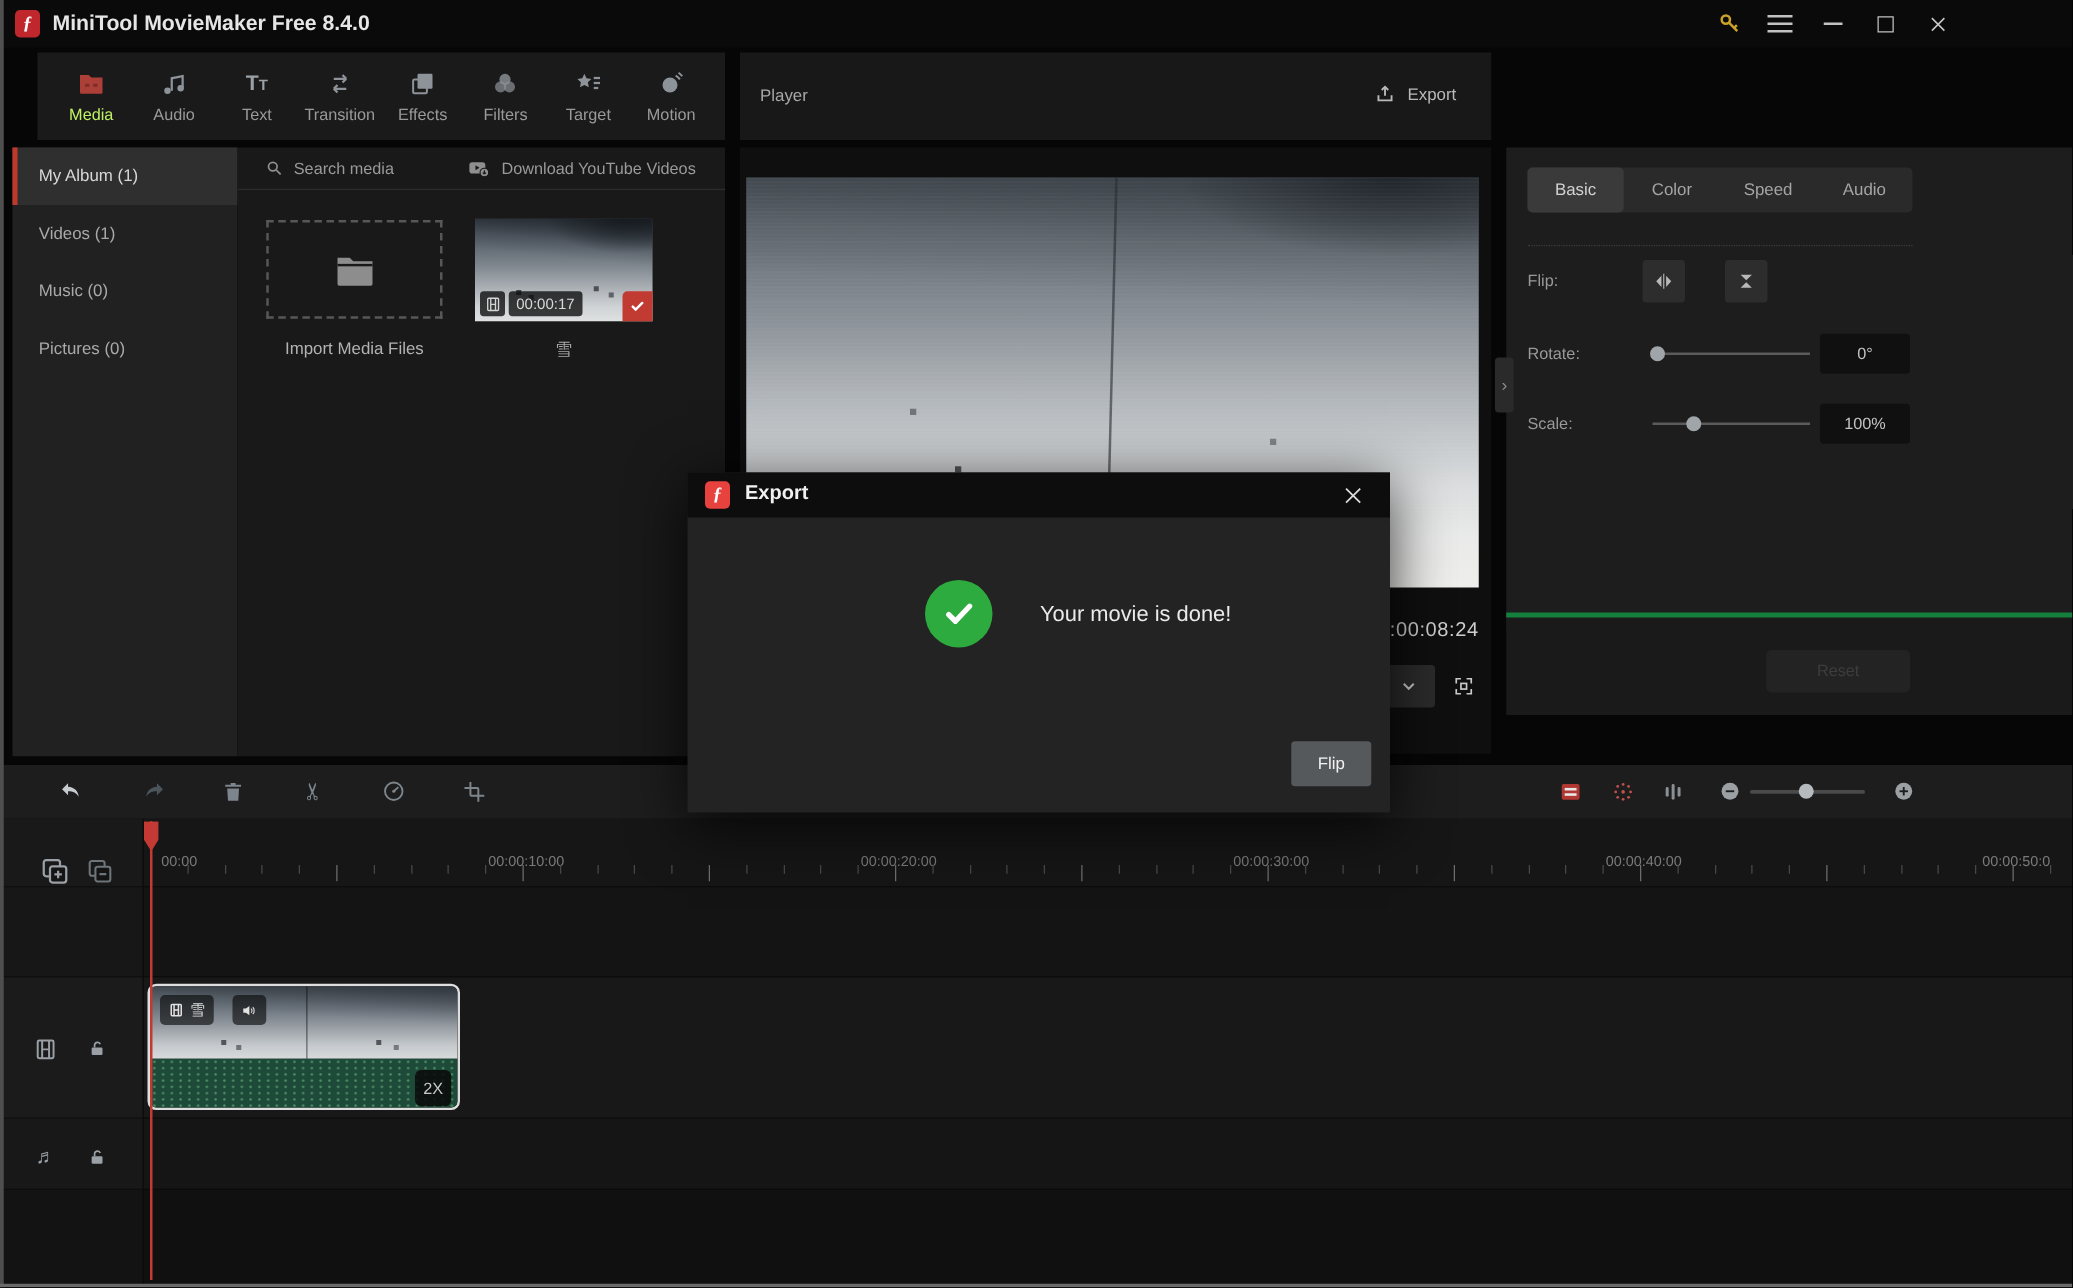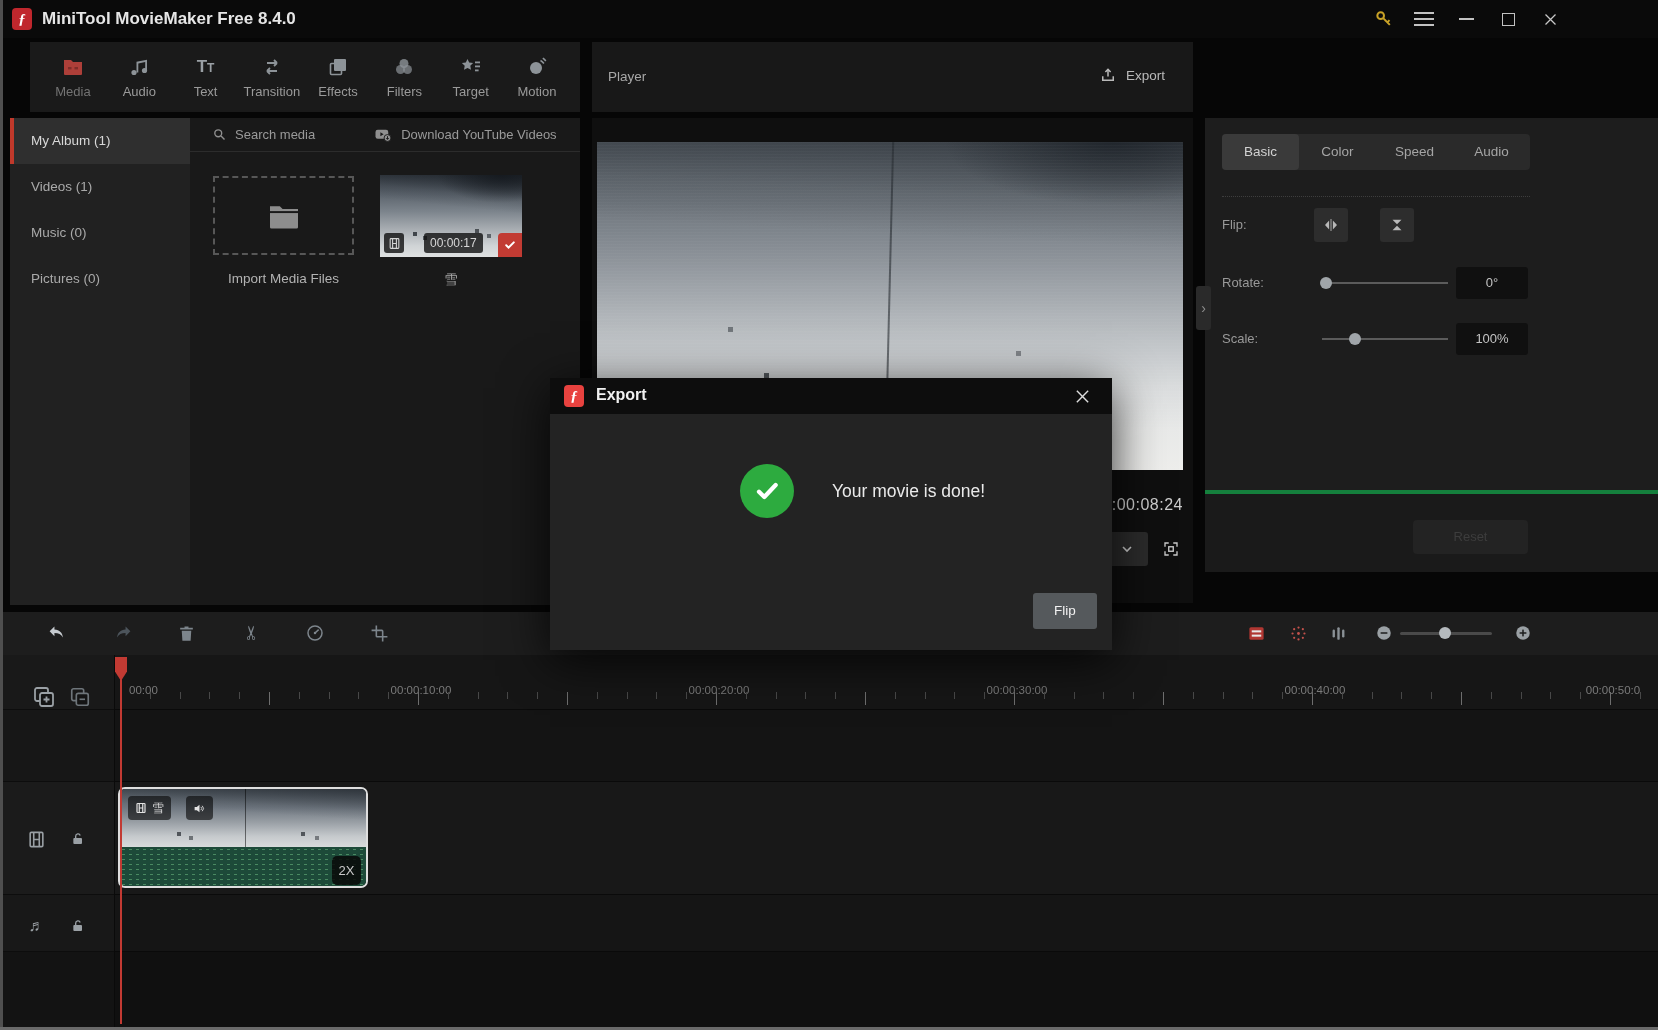--- a/index.html
+++ b/index.html
@@ -24,21 +24,21 @@
   .menu-ico .bars div { height:2px; background:#c2c2c2; margin:4px 0; }
   .min-ico .line { width:15px; height:2px; background:#c2c2c2; }
   .max-ico .box { width:13px; height:13px; border:1.5px solid #c2c2c2; }
 
   
   .ribbon { position:absolute; left:30px; top:42px; width:550px; height:70px; background:#1a1a1a;
             display:flex; justify-content:space-between; padding:0 10px; }
   .rtab { width:66px; display:flex; flex-direction:column; align-items:center; justify-content:center; gap:5px; color:#8d9398; }
   .rtab .rlabel { font-size:13px; color:#9a9a9a; white-space:nowrap; }
   .rtab.active { color:var(--accent-red,#c0392b); }
-  .rtab.active .rlabel { color:#737373; }
+  .rtab.active .rlabel { color:#bef264; }
   .txt-ico { font-weight:bold; font-size:17px; line-height:22px; color:#9097 9c; color:#9aa0a5; }
   .txt-ico small { font-size:12px; }
 
   
   .sidebar { position:absolute; left:10px; top:118px; width:180px; height:487px; background:#212121; }
   .side-item { position:relative; height:46px; line-height:46px; padding-left:21px; font-size:13.5px; color:#a9a9a9; }
   .side-item.active { background:#2f2f2f; color:#d8d8d8; }
   .side-item.active::before { content:""; position:absolute; left:0; top:0; bottom:0; width:4px; background:var(--accent-red,#c0392b); }
 
   
@@ -50,21 +50,21 @@
   .import-box { position:absolute; left:23px; top:58px; width:141px; height:79px; border:2px dashed #575757;
                 display:flex; align-items:center; justify-content:center; color:#8d8d8d; }
   .media-thumb { position:absolute; left:190px; top:57px; width:142px; height:82px; background:#333; }
   .thumb-art { position:absolute; inset:0;
      background:
        radial-gradient(90px 40px at 85% 0%, rgba(18,22,27,.75), rgba(18,22,27,0) 70%),
        linear-gradient(186deg, rgba(22,27,33,.75) 0%, rgba(22,27,33,.15) 26%, rgba(22,27,33,0) 40%),
        linear-gradient(180deg,#3c434b 0%,#5a626b 22%,#7d858d 45%,#a8adb2 66%,#cfd3d5 86%,#dfe1e1 100%); }
   .thumb-dots { position:absolute; left:0; top:0; width:2px; height:2px; background:transparent;
      box-shadow:34px 58px 0 1px rgba(35,40,46,.8), 44px 62px 0 1px rgba(35,40,46,.7), 96px 55px 0 1px rgba(35,40,46,.7), 108px 60px 0 1px rgba(35,40,46,.6); }
-  .dur-chip { position:absolute; left:4px; bottom:4px; display:flex; align-items:center; gap:20px; }
+  .dur-chip { position:absolute; left:4px; bottom:4px; display:flex; align-items:center; gap:3px; }
   .dur-chip .film-chip { width:20px; height:20px; background:rgba(10,10,10,.78); border-radius:3px; display:flex; align-items:center; justify-content:center; color:#d5d5d5; }
   .dur-chip .time-chip { height:20px; background:rgba(10,10,10,.78); border-radius:3px; padding:0 6px; font-size:12px; line-height:20px; color:#d8d8d8; }
   .check-badge { position:absolute; right:0; bottom:0; width:24px; height:24px; background:#c23b33; border-radius:4px 0 0 0; display:flex; align-items:center; justify-content:center; }
   .media-caption { position:absolute; top:153px; height:18px; font-size:13.5px; color:#b3b3b3; text-align:center; }
   .cap-import { left:23px; width:141px; }
   .cap-clip { left:190px; width:142px; color:#a9a9a9; }
 
   
   .player-header { position:absolute; left:592px; top:42px; width:601px; height:70px; background:#181818; }
   .player-title { position:absolute; left:16px; top:27px; font-size:13.5px; color:#a8a8a8; }

